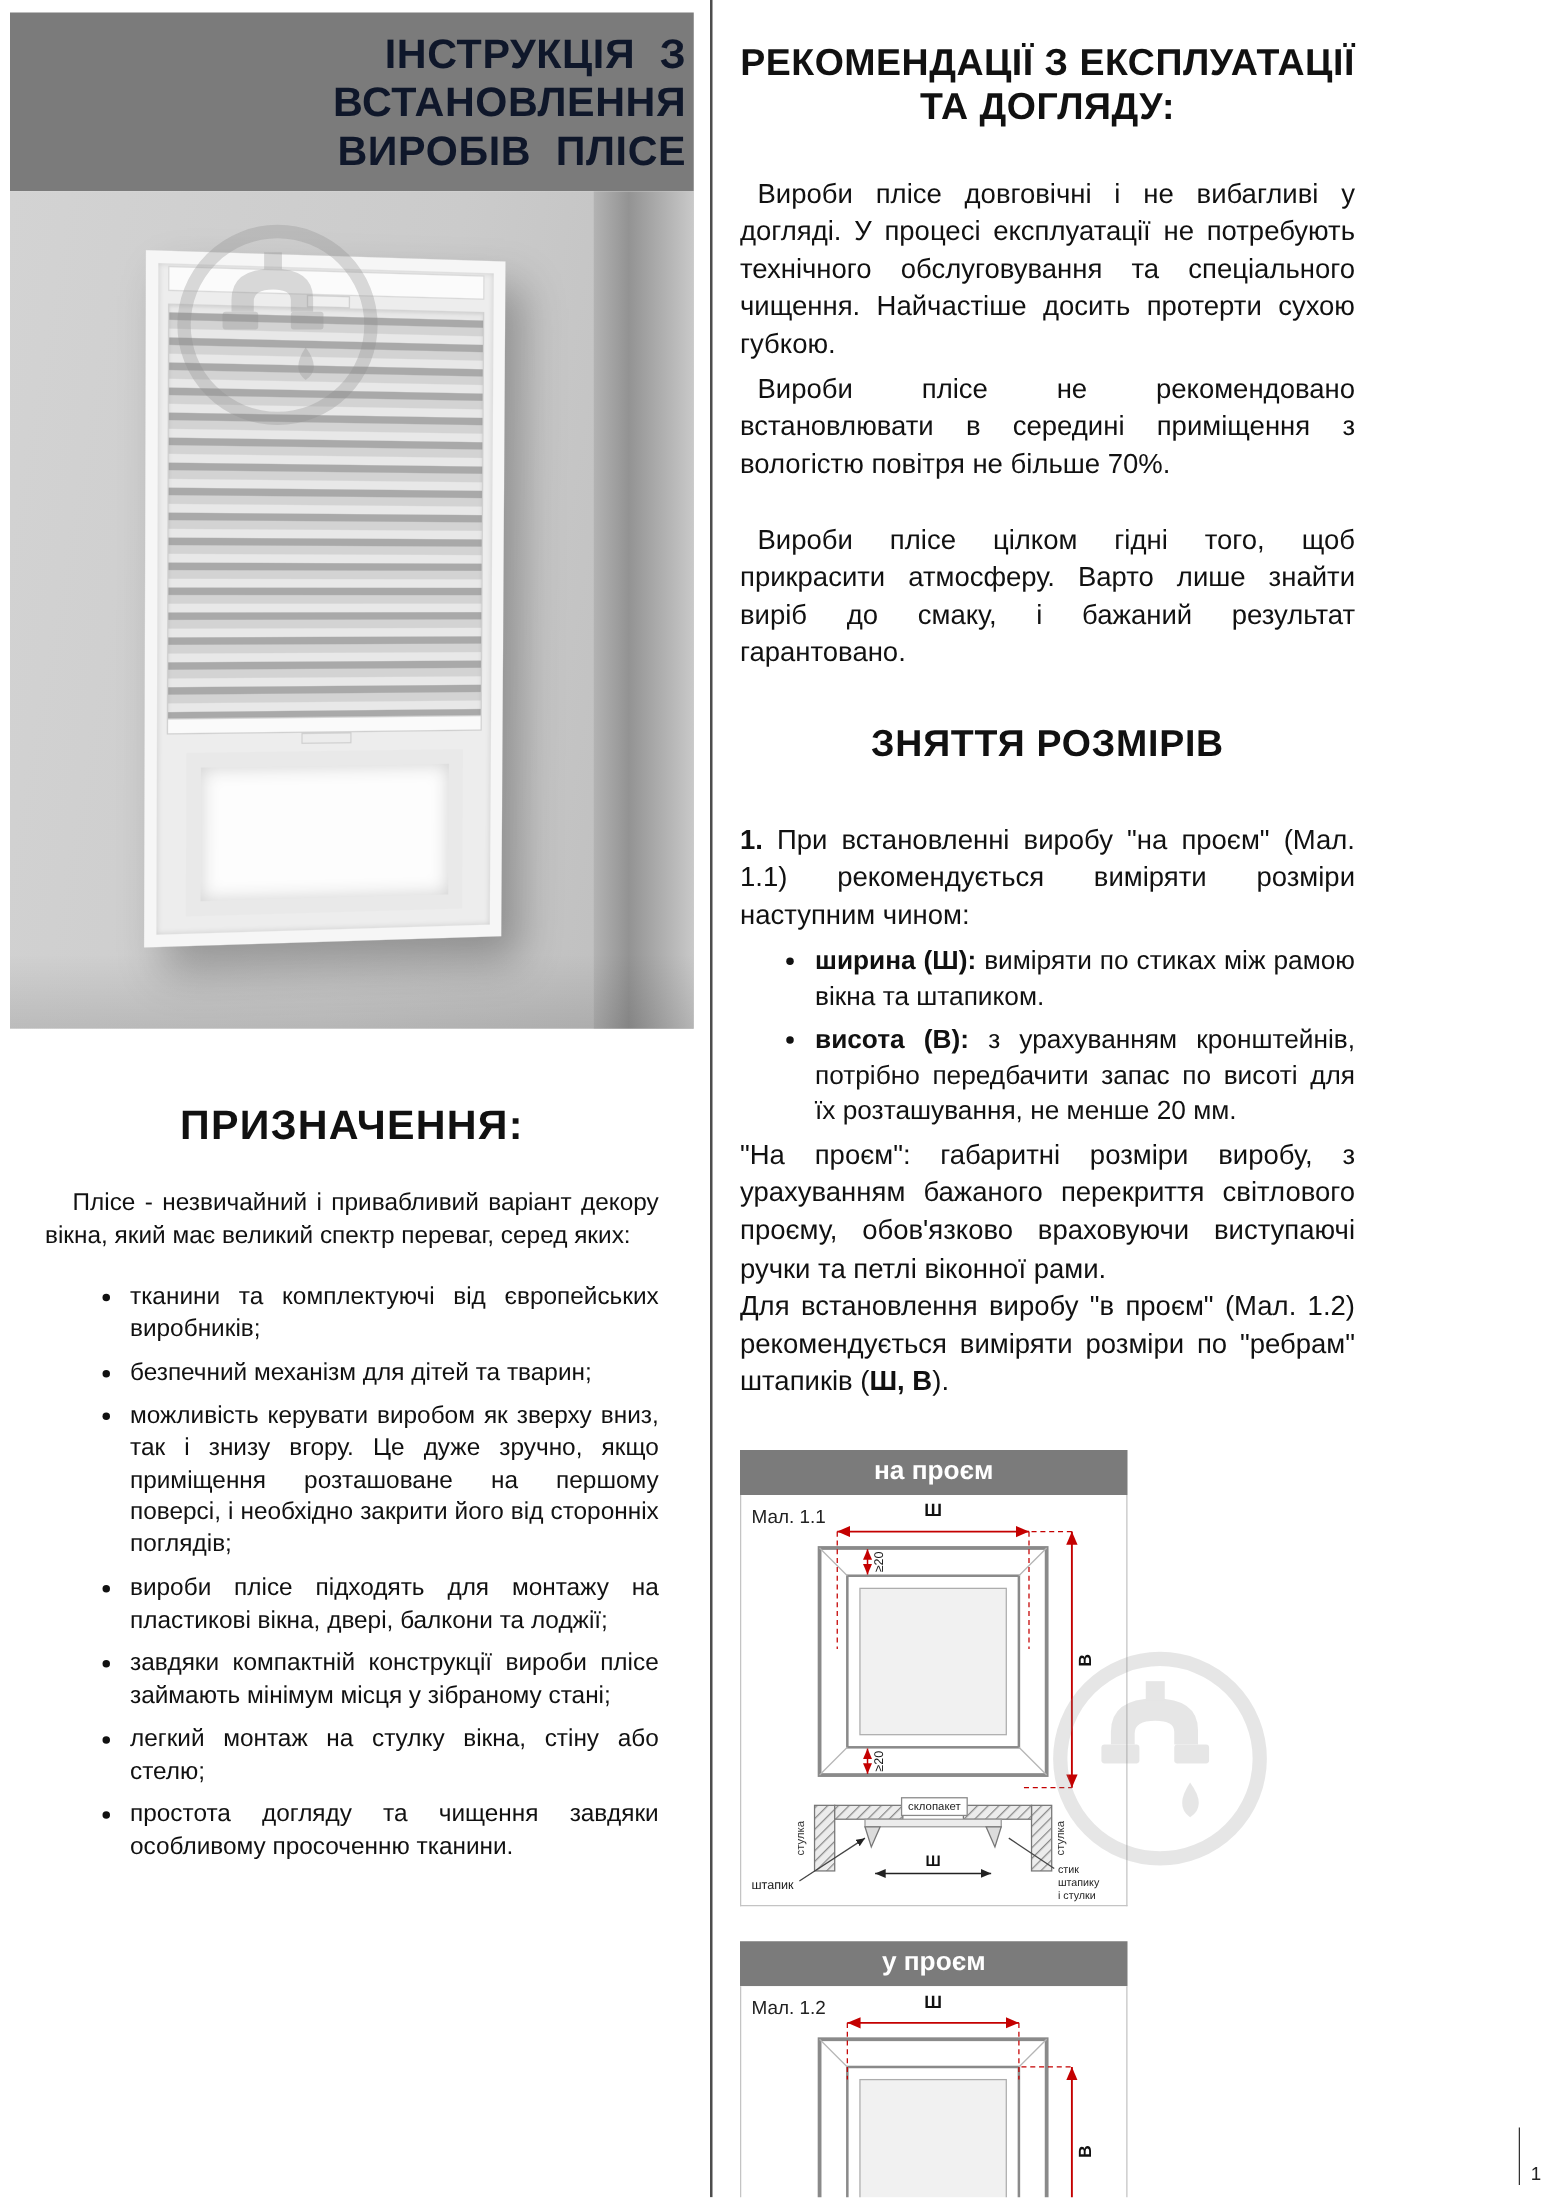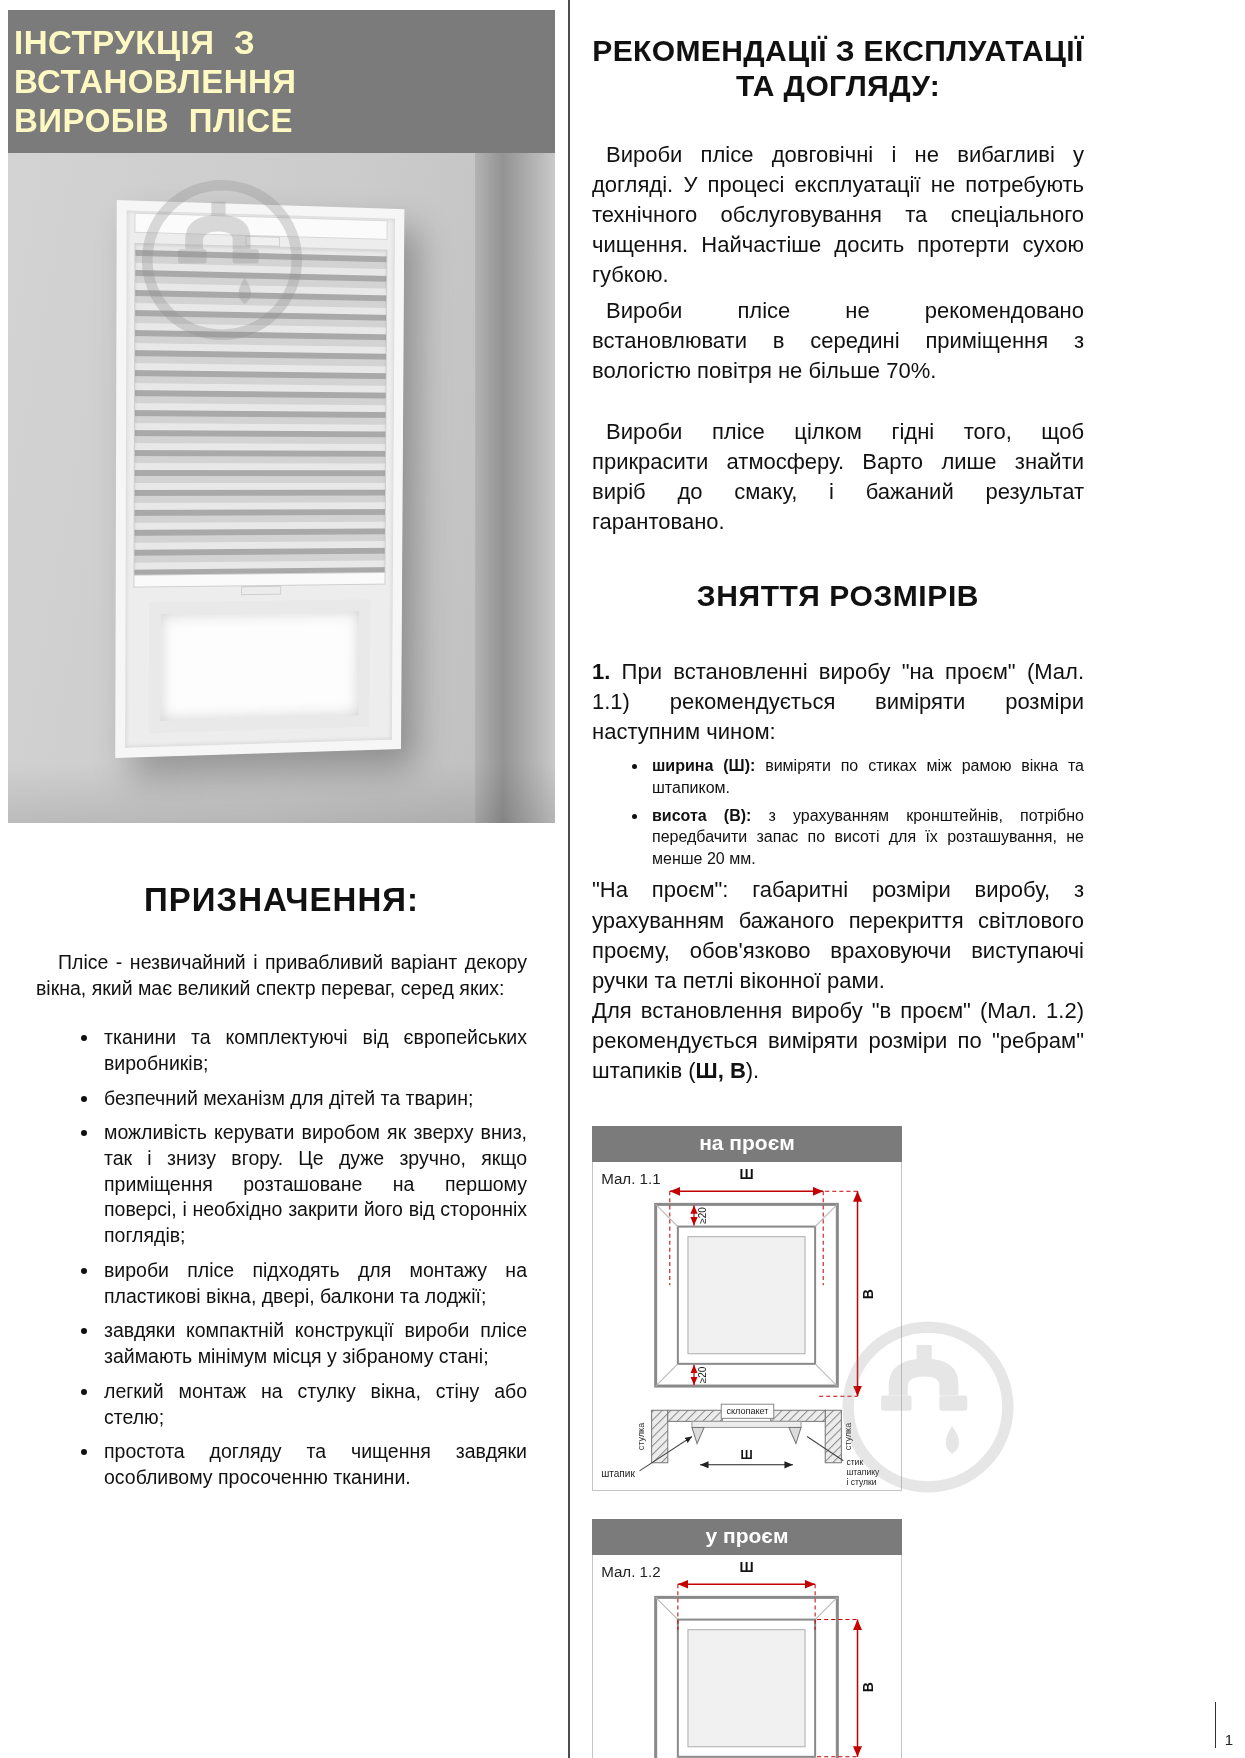--- a/index.html
+++ b/index.html
@@ -17,22 +17,22 @@
     position: absolute;
     left: 568px; top: 0;
     width: 1.5px; height: 100%;
     background: #4d4d4d;
   }
 
   
   .left-col { position: absolute; left: 8px; top: 10px; width: 547px; }
   .header-block {
     background: #7b7b7b;
-    color: #fef9c3;
-    text-align: left;
+    color: #0f172a;
+    text-align: right;
     font-weight: 700;
     font-size: 33px;
     line-height: 1.18;
     letter-spacing: 0.5px;
     word-spacing: 10px;
     padding: 14px 6px 12px;
   }
   .photo {
     position: relative;
     height: 670px;
@@ -144,21 +144,21 @@
     text-align: center;
     font-size: 30px;
     font-weight: 700;
     letter-spacing: 0.6px;
   }
   .step { margin-top: 44px; }
   .b { font-weight: 700; }
   .m-bullets {
     margin: 8px 0 0 0;
     padding-left: 56px;
-    font-size: 16px;
+    font-size: 21px;
     line-height: 1.35;
     list-style: disc outside;
     width: 492px;
   }
   .m-bullets li { margin-bottom: 6px; text-align: justify; padding-left: 4px; }
   .para-na { margin-top: 6px; }
   .para-v { margin-top: 0; }
 
   .diagrams { display: flex; gap: 28px; margin-top: 40px; width: 648px; flex-direction: column; }
   .diagram { width: 310px; }

